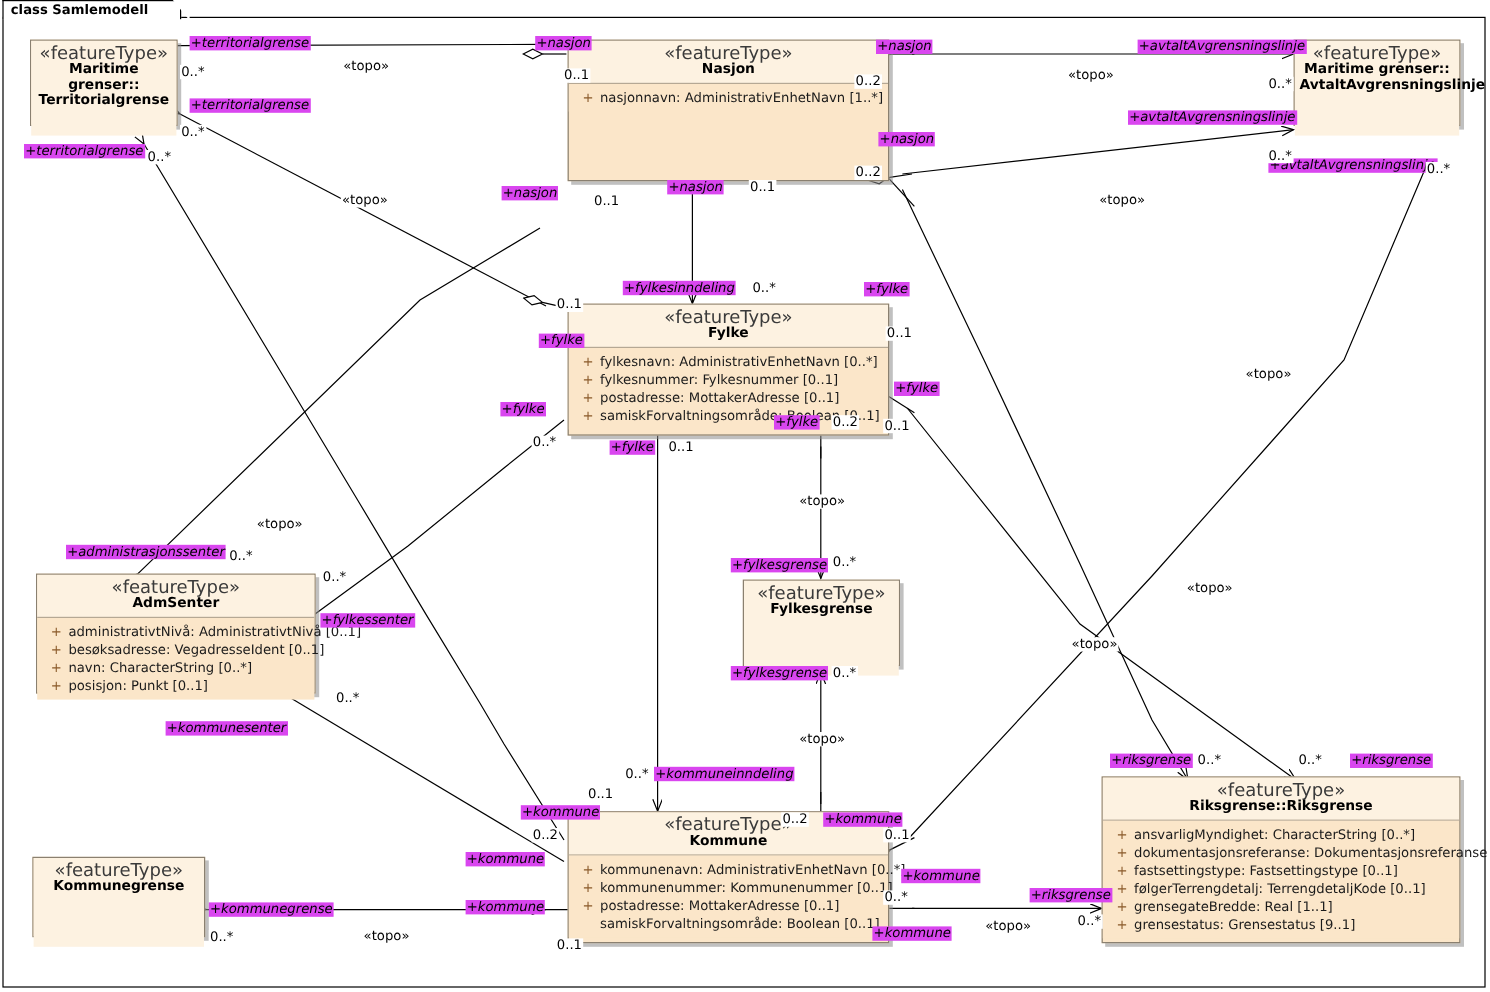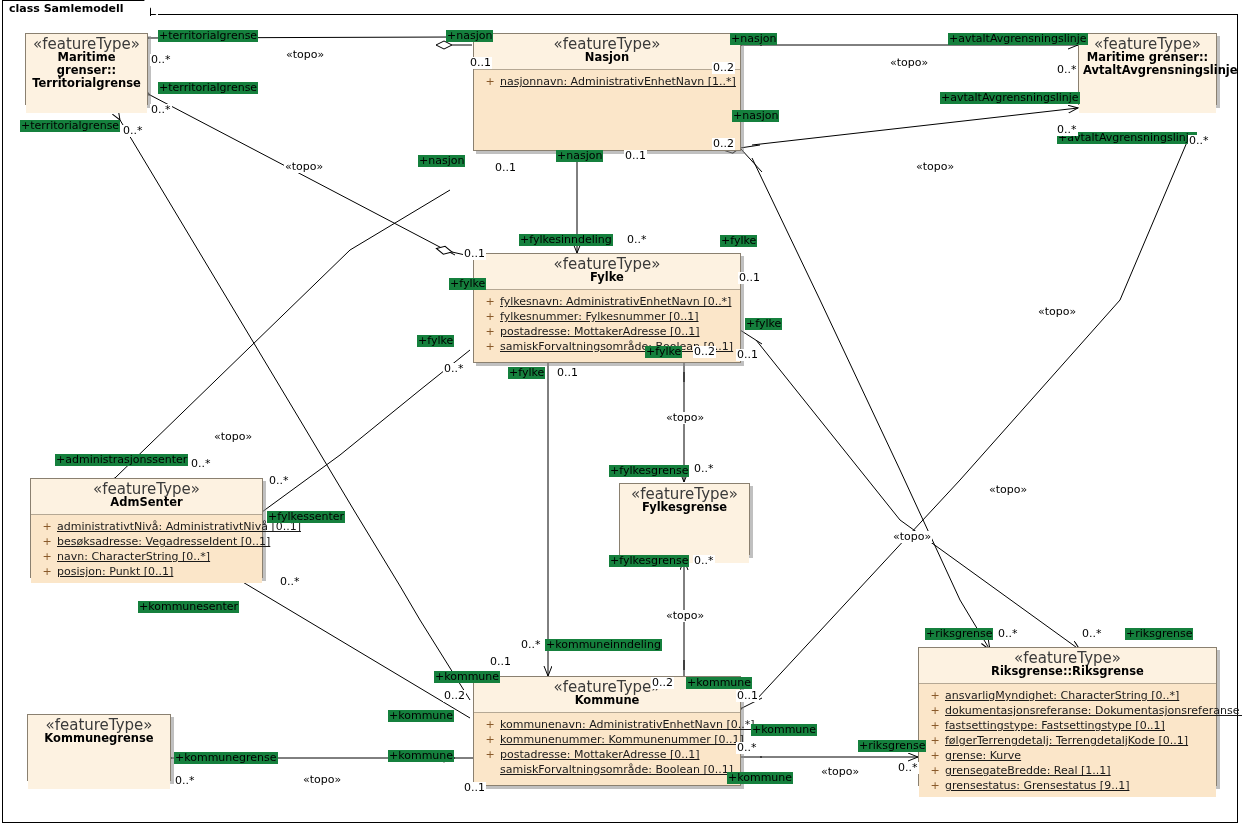--- a/index.html
+++ b/index.html
@@ -82,38 +82,38 @@
   .uml-body {
     padding: 4px 2px 4px 2px;
     background: #fbe6c9;
   }
   .attr {
     font-size: 11px;
     color: #1a1a1a;
     line-height: 15px;
     white-space: nowrap;
     padding-left: 4px;
-    text-decoration: underline;
   }
   .attr .vis {
     display: inline-block;
     width: 20px;
     text-align: center;
     color: #8a5a2a;
   }
   .no-body .uml-head { border-bottom: none; }
   .elabel {
     position: absolute;
     font-size: 11px;
     color: #000;
     white-space: nowrap;
-    background: #15803d;
+    background: #d946ef;
     line-height: 12px;
     padding: 0 1px;
     z-index: 4;
+    font-style: italic;
   }
   .mult {
     position: absolute;
     font-size: 11px;
     color: #000;
     white-space: nowrap;
     background: #ffffff;
     line-height: 12px;
     padding: 0 1px;
     z-index: 4;
@@ -292,21 +292,20 @@
   <div class="uml-class" style="left:918px; top:647px; width:299px; height:139px;">
     <div class="uml-head">
       <div class="stereo">«featureType»</div>
       <div class="cname">Riksgrense::Riksgrense</div>
     </div>
     <div class="uml-body">
       <div class="attr"><span class="vis">+</span><span>ansvarligMyndighet: CharacterString [0..*]</span></div>
       <div class="attr"><span class="vis">+</span><span>dokumentasjonsreferanse: Dokumentasjonsreferanse [0..*]</span></div>
       <div class="attr"><span class="vis">+</span><span>fastsettingstype: Fastsettingstype [0..1]</span></div>
       <div class="attr"><span class="vis">+</span><span>følgerTerrengdetalj: TerrengdetaljKode [0..1]</span></div>
-      <div class="attr"><span class="vis">+</span><span>grense: Kurve</span></div>
       <div class="attr"><span class="vis">+</span><span>grensegateBredde: Real [1..1]</span></div>
       <div class="attr"><span class="vis">+</span><span>grensestatus: Grensestatus [9..1]</span></div>
     </div>
   </div>
 
   <div class="elabel" style="left:158px; top:30px;">+territorialgrense</div>
   <div class="elabel" style="left:158px; top:82px;">+territorialgrense</div>
   <div class="elabel" style="left:20px; top:120px;">+territorialgrense</div>
 
   <div class="elabel" style="left:446px; top:30px;">+nasjon</div>

